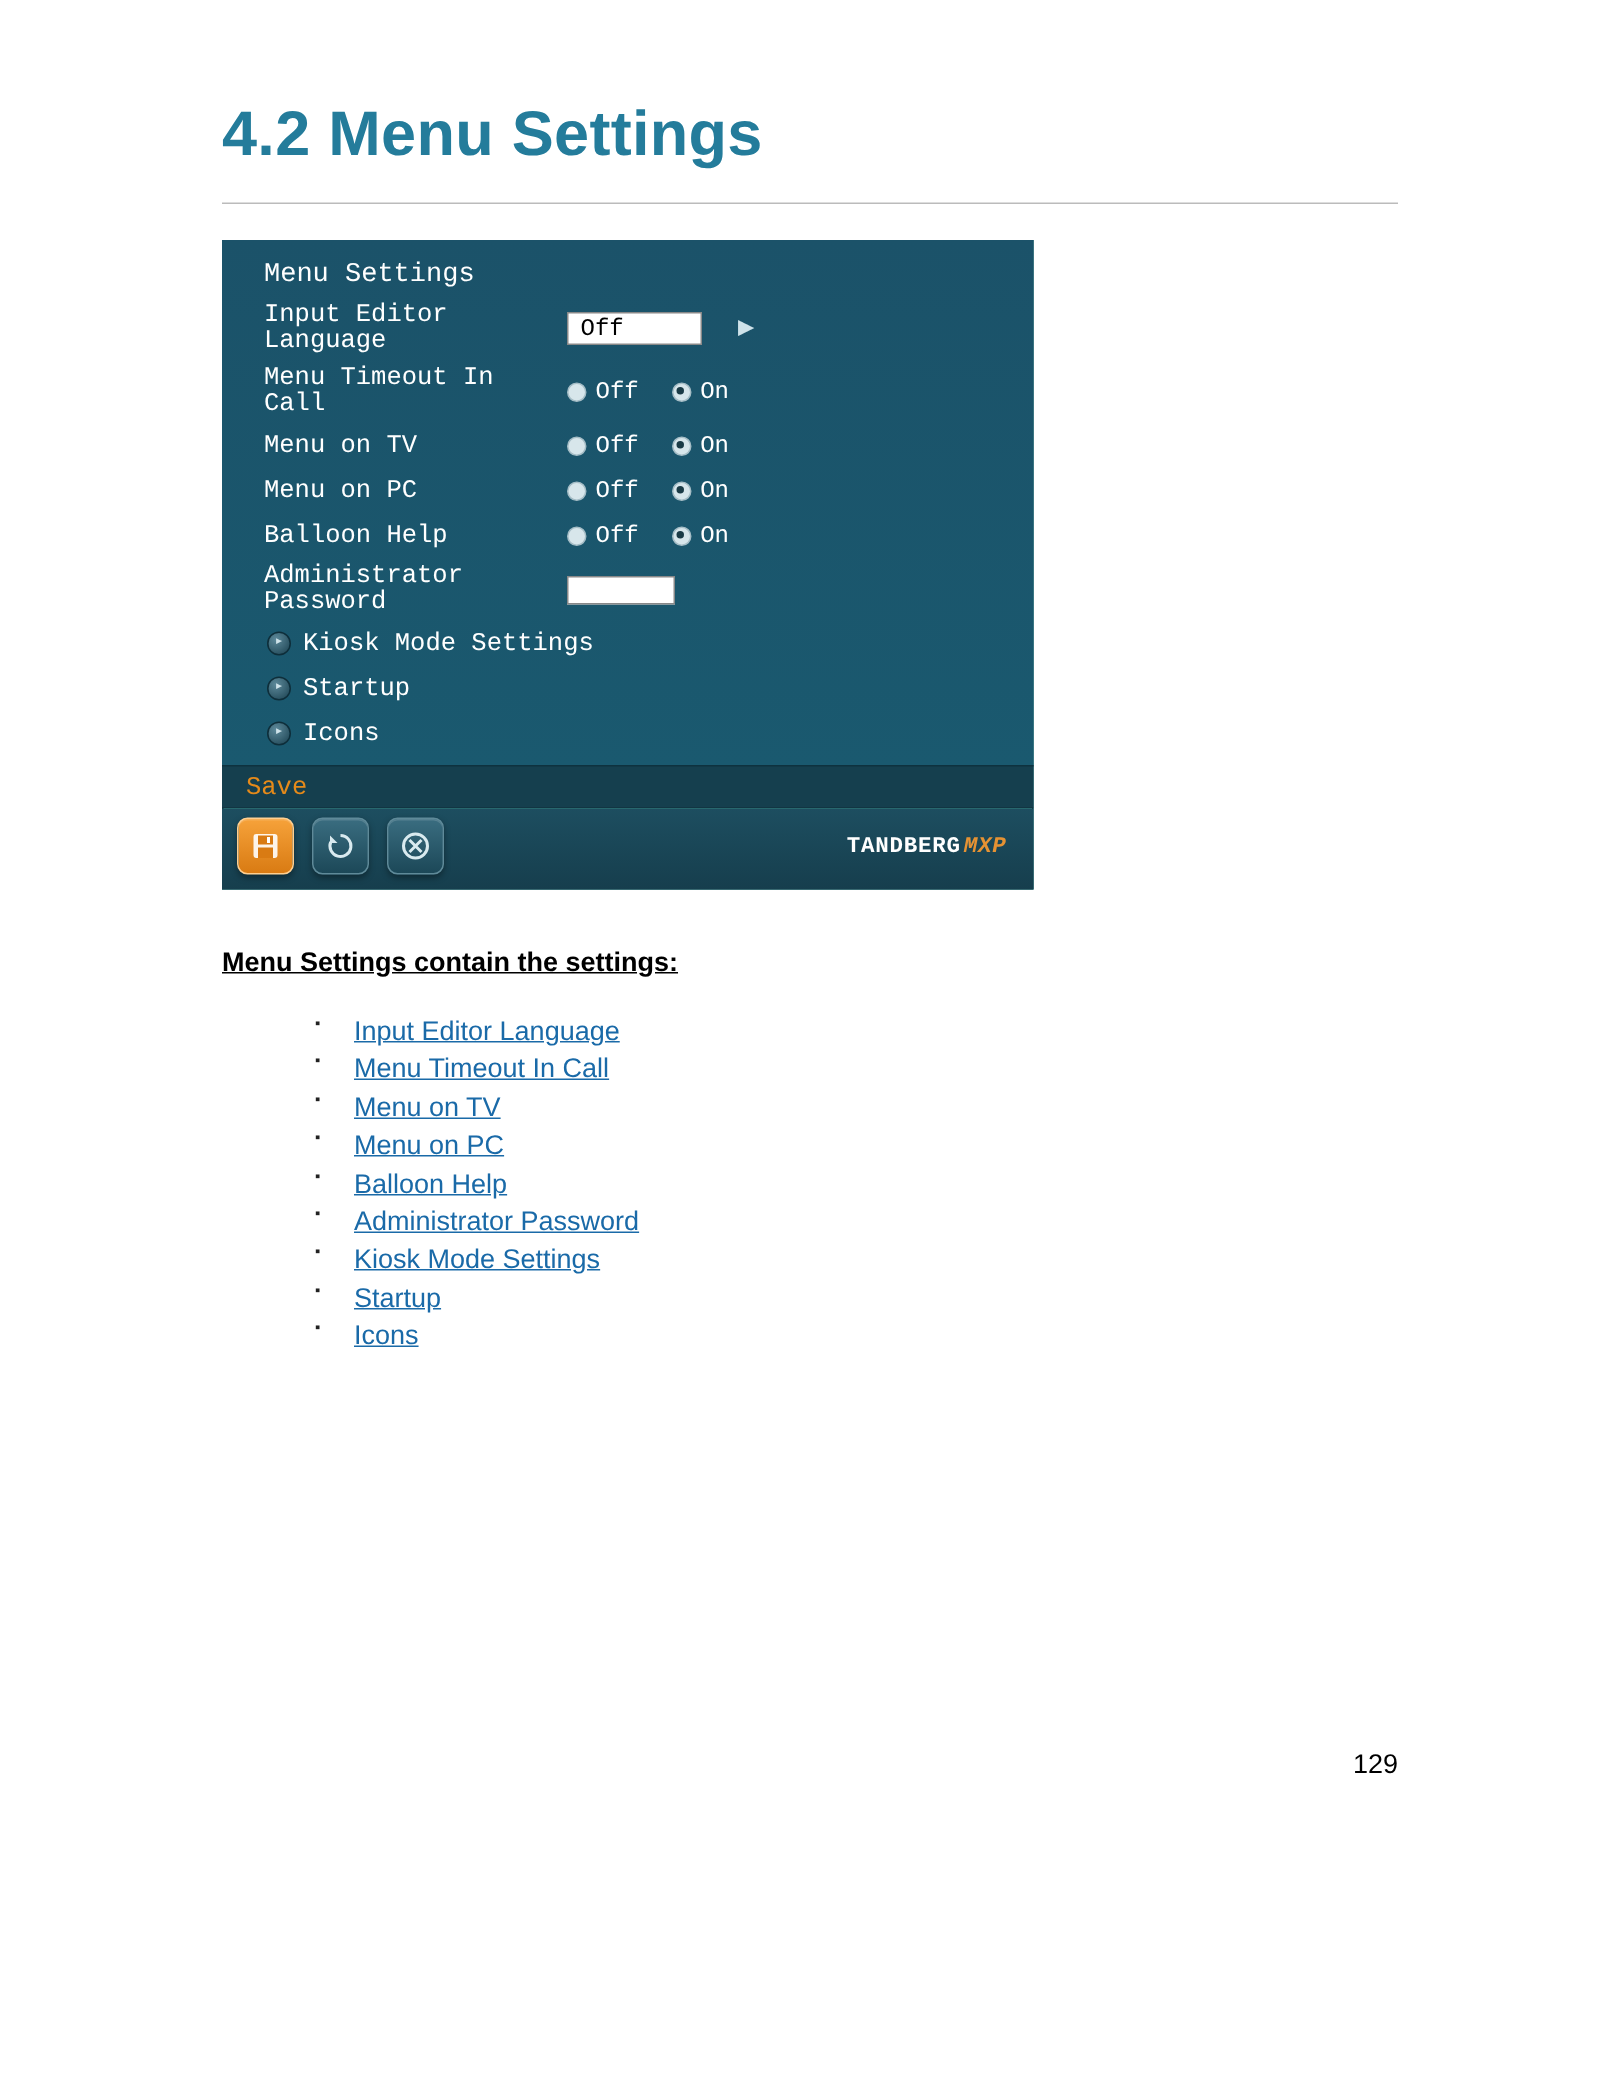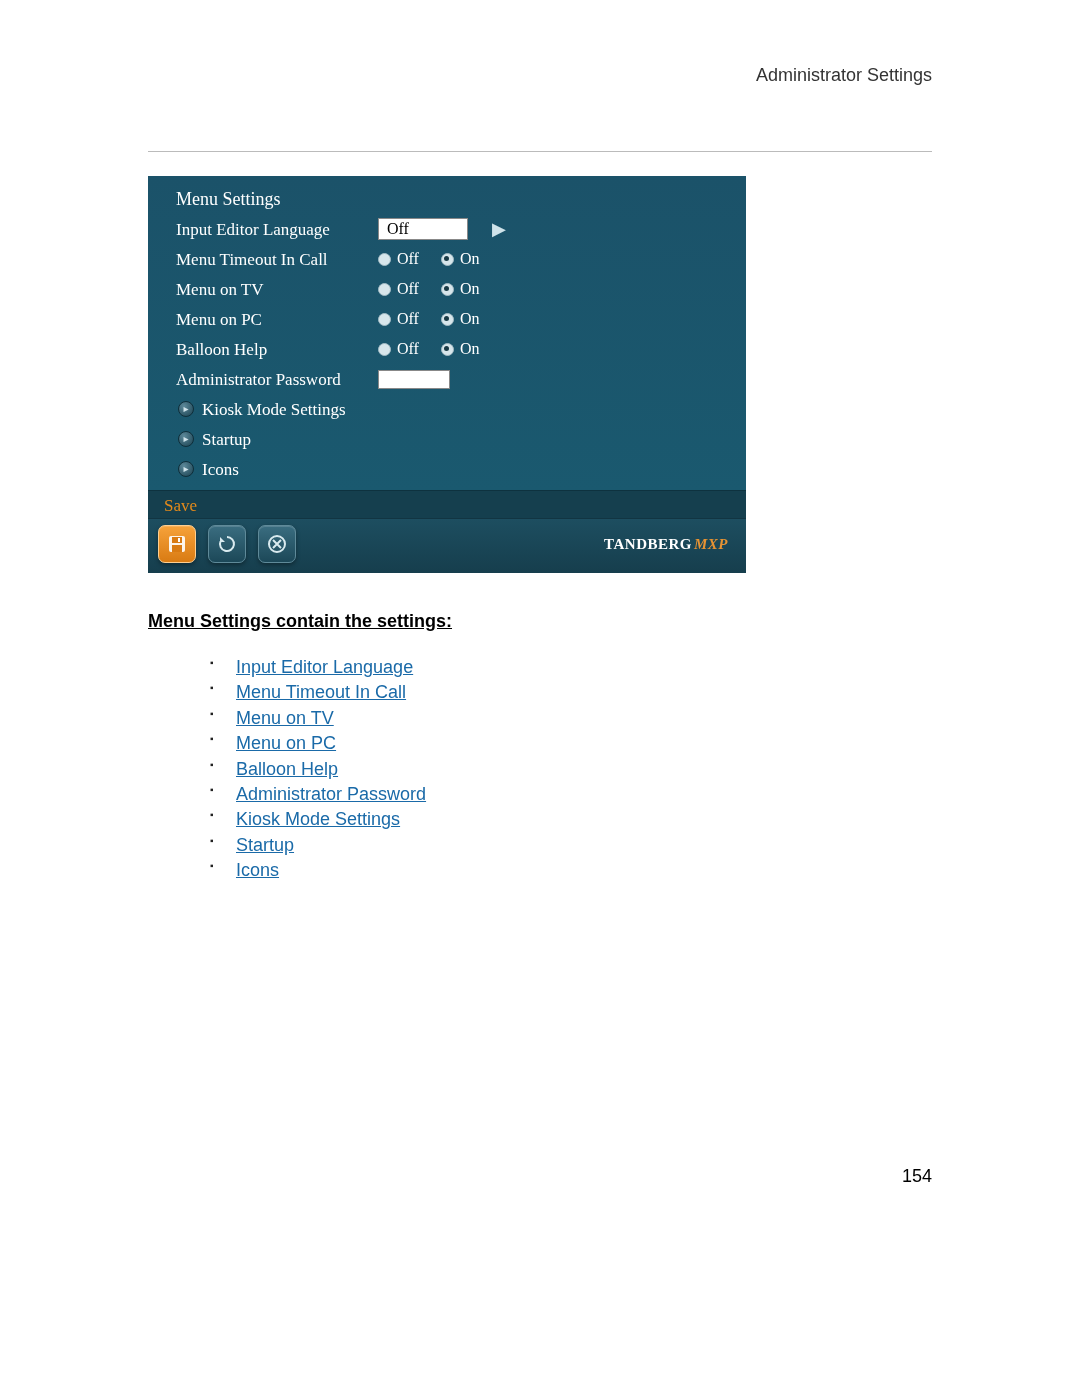--- a/index.html
+++ b/index.html
@@ -32,24 +32,24 @@
     margin: 0 0 22px 0;
     letter-spacing: 0.2px;
   }
   .rule {
     border: none;
     border-top: 1px solid #bbb;
     margin: 0 0 24px 0;
   }
   
   .screenshot {
-    width: 598px;
+    width: 541px;
     background: #5eead4;
     color: #fff;
-    font-family: Liberation Serif, serif;
+    font-family: Liberation Mono, monospace;
     font-size: 17px;
     line-height: 1;
     box-shadow: 0 0 0 1px #0d3a49 inset;
     margin-bottom: 38px;
   }
   .ss-body {
     background: linear-gradient(#1b5269, #1a596f);
     padding: 8px 0 6px 0;
   }
   .ss-row {
@@ -220,22 +220,22 @@
     bottom: 210px;
     right: 148px;
     font-size: 18px;
   }
 </style>
 </head>
 <body>
 
 <div class="page">
 
-  <div class="header-right">Administrator Settings</div>
-
+
+  <h1 class="section-title">4.2 Menu Settings</h1>
   <hr class="rule">
 
   <div class="screenshot">
     <div class="ss-body">
 
       <div class="ss-row ss-title">Menu Settings</div>
 
       <div class="ss-row">
         <div class="ss-label">Input Editor Language</div>
         <div class="ss-dropdown">
@@ -358,15 +358,15 @@
     <li><a href="#">Menu Timeout In Call</a></li>
     <li><a href="#">Menu on TV</a></li>
     <li><a href="#">Menu on PC</a></li>
     <li><a href="#">Balloon Help</a></li>
     <li><a href="#">Administrator Password</a></li>
     <li><a href="#">Kiosk Mode Settings</a></li>
     <li><a href="#">Startup</a></li>
     <li><a href="#">Icons</a></li>
   </ul>
 
-  <div class="page-num">154</div>
+  <div class="page-num">129</div>
 
 </div>
 
 </body></html>

